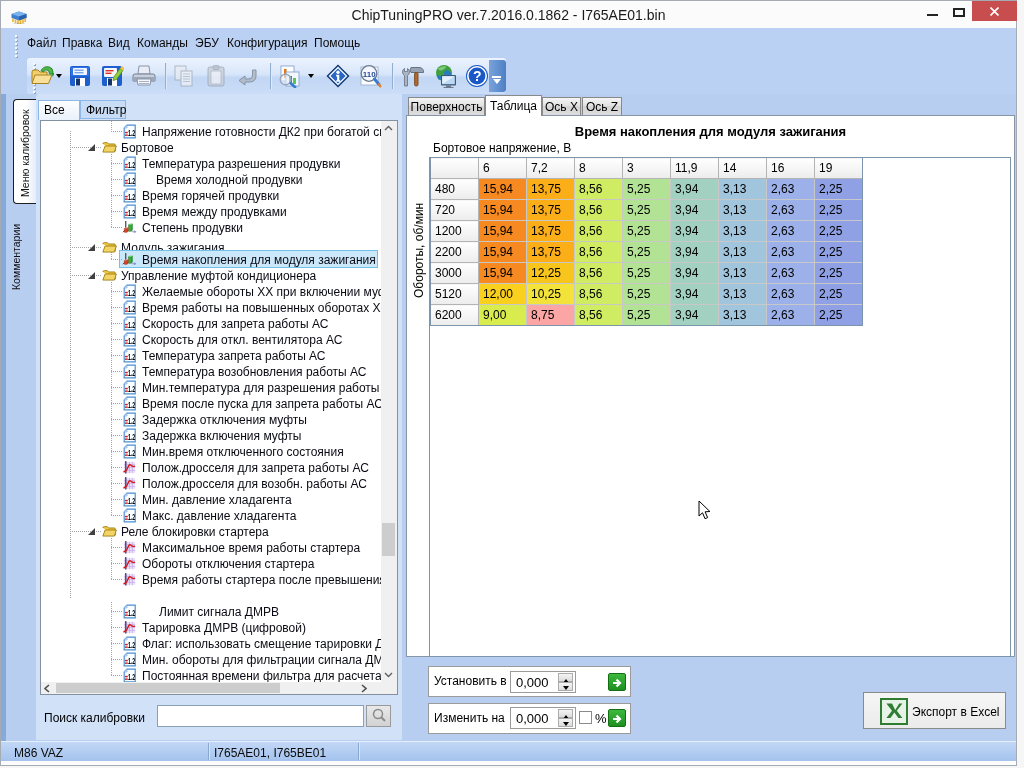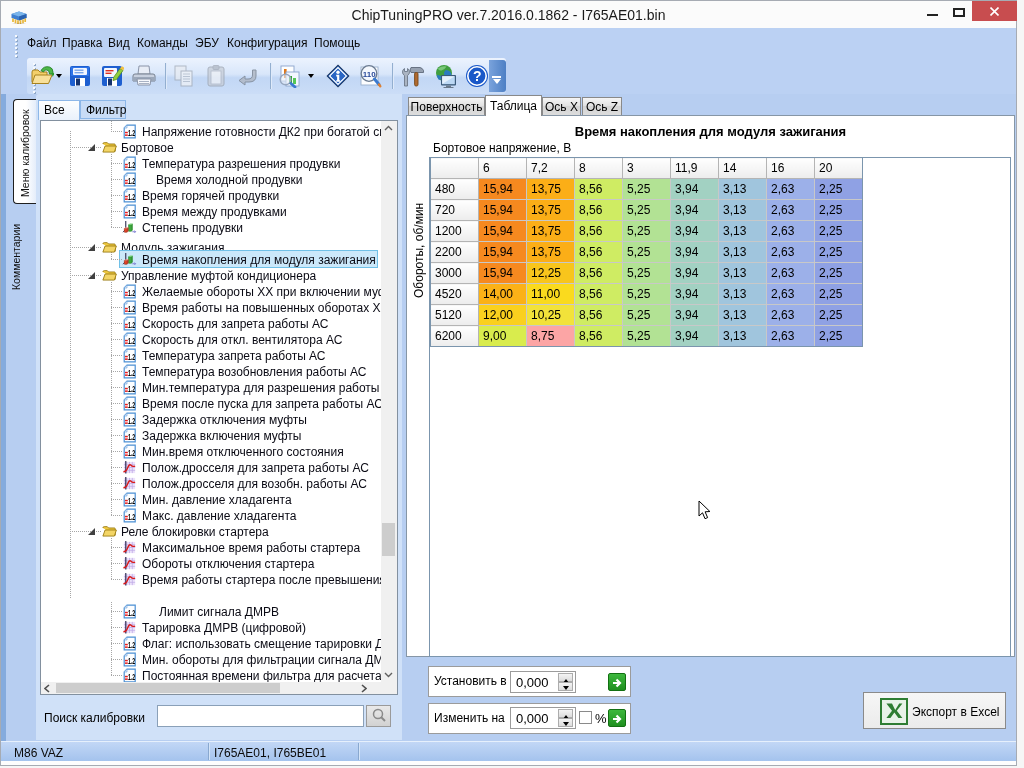--- a/index.html
+++ b/index.html
@@ -826,21 +826,21 @@
       <tbody>
         <tr>
           <td class="hdr"></td>
           <td class="hdr">6</td>
           <td class="hdr">7,2</td>
           <td class="hdr">8</td>
           <td class="hdr">3</td>
           <td class="hdr">11,9</td>
           <td class="hdr">14</td>
           <td class="hdr">16</td>
-          <td class="hdr">20</td>
+          <td class="hdr">19</td>
         </tr>
         <tr>
           <td class="hdr">480</td>
           <td style="background:#f6891f">15,94</td>
           <td style="background:#fbae17">13,75</td>
           <td style="background:#cfec63">8,56</td>
           <td style="background:#b2e294">5,25</td>
           <td style="background:#a2d1c2">3,94</td>
           <td style="background:#a0c5dd">3,13</td>
           <td style="background:#9cb0e9">2,63</td>
@@ -884,31 +884,20 @@
           <td style="background:#f6891f">15,94</td>
           <td style="background:#f8c51c">12,25</td>
           <td style="background:#cfec63">8,56</td>
           <td style="background:#b2e294">5,25</td>
           <td style="background:#a2d1c2">3,94</td>
           <td style="background:#a0c5dd">3,13</td>
           <td style="background:#9cb0e9">2,63</td>
           <td style="background:#8fa1e4">2,25</td>
         </tr>
         <tr>
-          <td class="hdr">4520</td>
-          <td style="background:#fbb117">14,00</td>
-          <td style="background:#fada1e">11,00</td>
-          <td style="background:#cfec63">8,56</td>
-          <td style="background:#b2e294">5,25</td>
-          <td style="background:#a2d1c2">3,94</td>
-          <td style="background:#a0c5dd">3,13</td>
-          <td style="background:#9cb0e9">2,63</td>
-          <td style="background:#8fa1e4">2,25</td>
-        </tr>
-        <tr>
           <td class="hdr">5120</td>
           <td style="background:#fad01e">12,00</td>
           <td style="background:#f2e23a">10,25</td>
           <td style="background:#cfec63">8,56</td>
           <td style="background:#b2e294">5,25</td>
           <td style="background:#a2d1c2">3,94</td>
           <td style="background:#a0c5dd">3,13</td>
           <td style="background:#9cb0e9">2,63</td>
           <td style="background:#8fa1e4">2,25</td>
         </tr>

